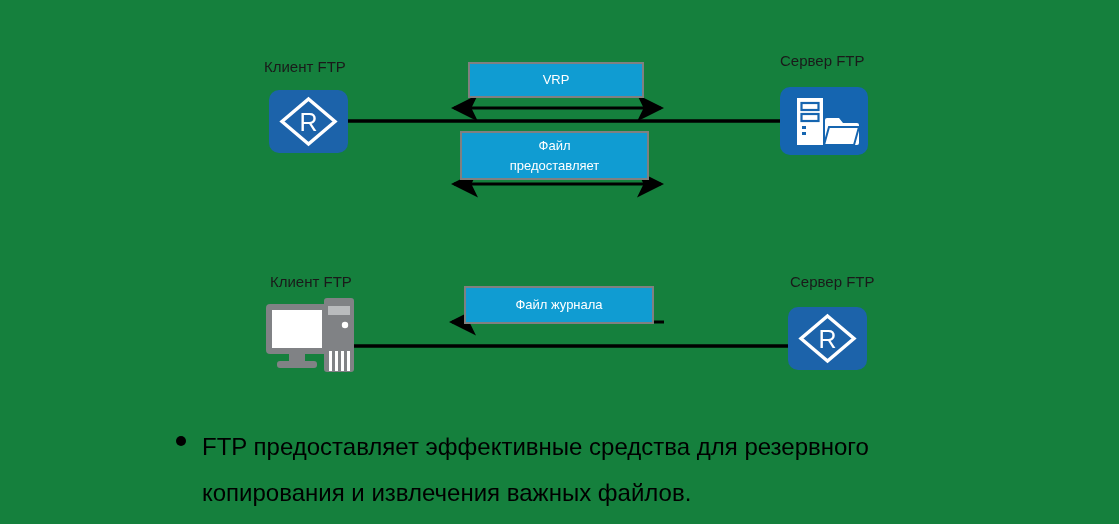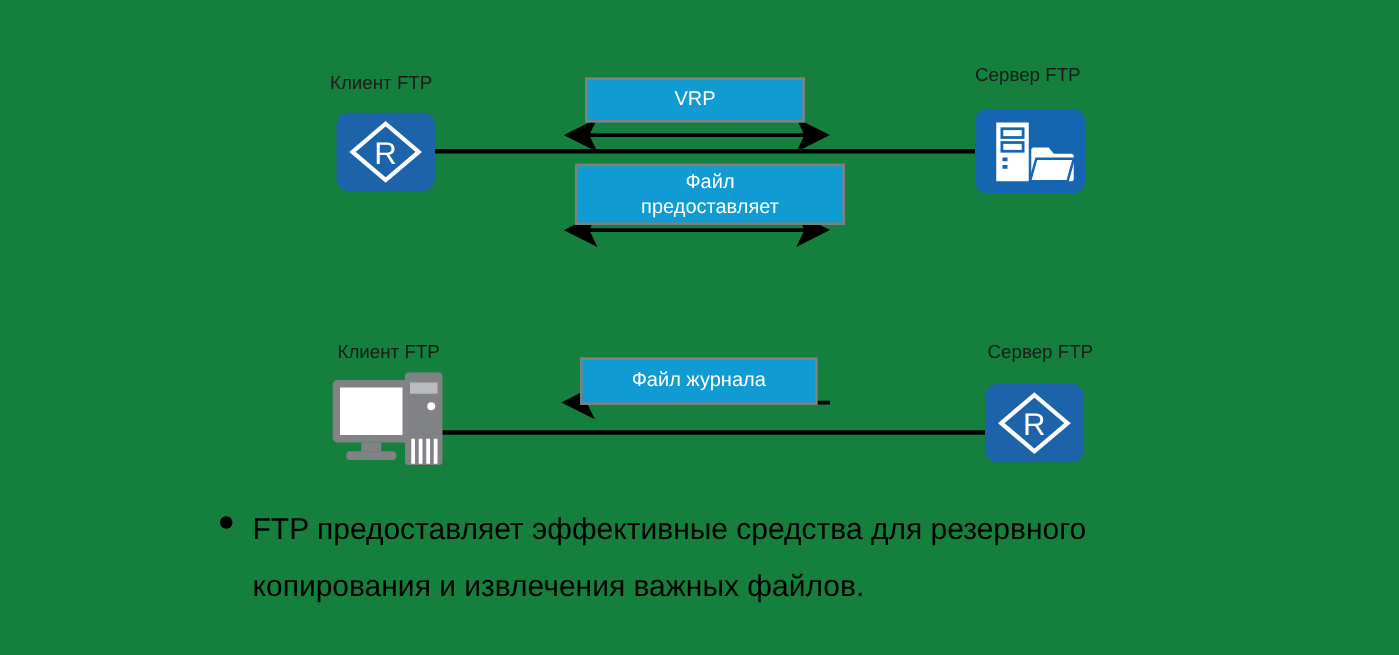--- a/index.html
+++ b/index.html
@@ -40,41 +40,41 @@
   .msg-box {
     position: absolute;
     background: #109cd2;
     border: 2px solid #808080;
     box-sizing: border-box;
     color: #ffffff;
     display: flex;
     align-items: center;
     justify-content: center;
     text-align: center;
-    font-size: 16px;
+    font-size: 13px;
     line-height: 20px;
     font-family: "Liberation Sans", sans-serif;
   }
   .msg-box .msg-text { display: block; }
 
   
   .wire-layer {
     position: absolute;
     left: 0;
     top: 0;
     width: 1119px;
     height: 524px;
     pointer-events: none;
   }
 
   
   .bullet-block {
     position: absolute;
     left: 176px;
-    top: 401px;
+    top: 424px;
     width: 820px;
     display: flex;
     align-items: flex-start;
     justify-content: center;
   }
   .bullet-dot {
     width: 10px;
     height: 10px;
     border-radius: 50%;
     background: #000000;
@@ -139,21 +139,21 @@
 
       <path d="M47 31 h12 l4 5 h14 a2 2 0 0 1 2 2 v18 a2 2 0 0 1 -2 2 h-30 a2 2 0 0 1 -2 -2 v-23 a2 2 0 0 1 2 -2 z" fill="#ffffff"></path>
       <path d="M49 40 h30 l-5 18 h-30 z" fill="#ffffff" stroke="#1565b0" stroke-width="2"></path>
     </svg>
   </div>
 
   <div class="msg-box" style="left:468px; top:62px; width:176px; height:36px;">
     <span class="msg-text">VRP</span>
   </div>
 
-  <div class="msg-box" style="left:460px; top:131px; width:216px; height:49px; flex-direction:column; justify-content:center;">
+  <div class="msg-box" style="left:460px; top:131px; width:189px; height:49px; flex-direction:column; justify-content:center;">
     <span class="msg-text">Файл</span>
     <span class="msg-text">предоставляет</span>
   </div>
 
   <div class="node-label" style="left:270px; top:273px;">Клиент FTP</div>
 
   <div class="node-label" style="left:790px; top:273px;">Сервер FTP</div>
 
   <div class="icon-box" style="left:266px; top:296px; width:95px; height:78px;">
     <svg width="95" height="78" viewBox="0 0 95 78" xmlns="http://www.w3.org/2000/svg">

